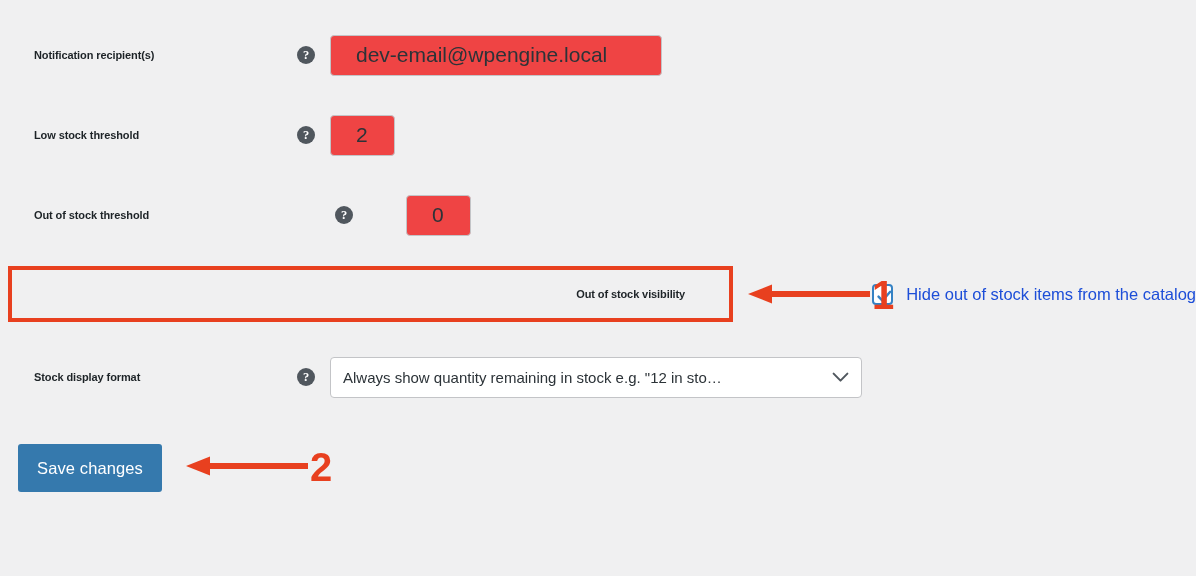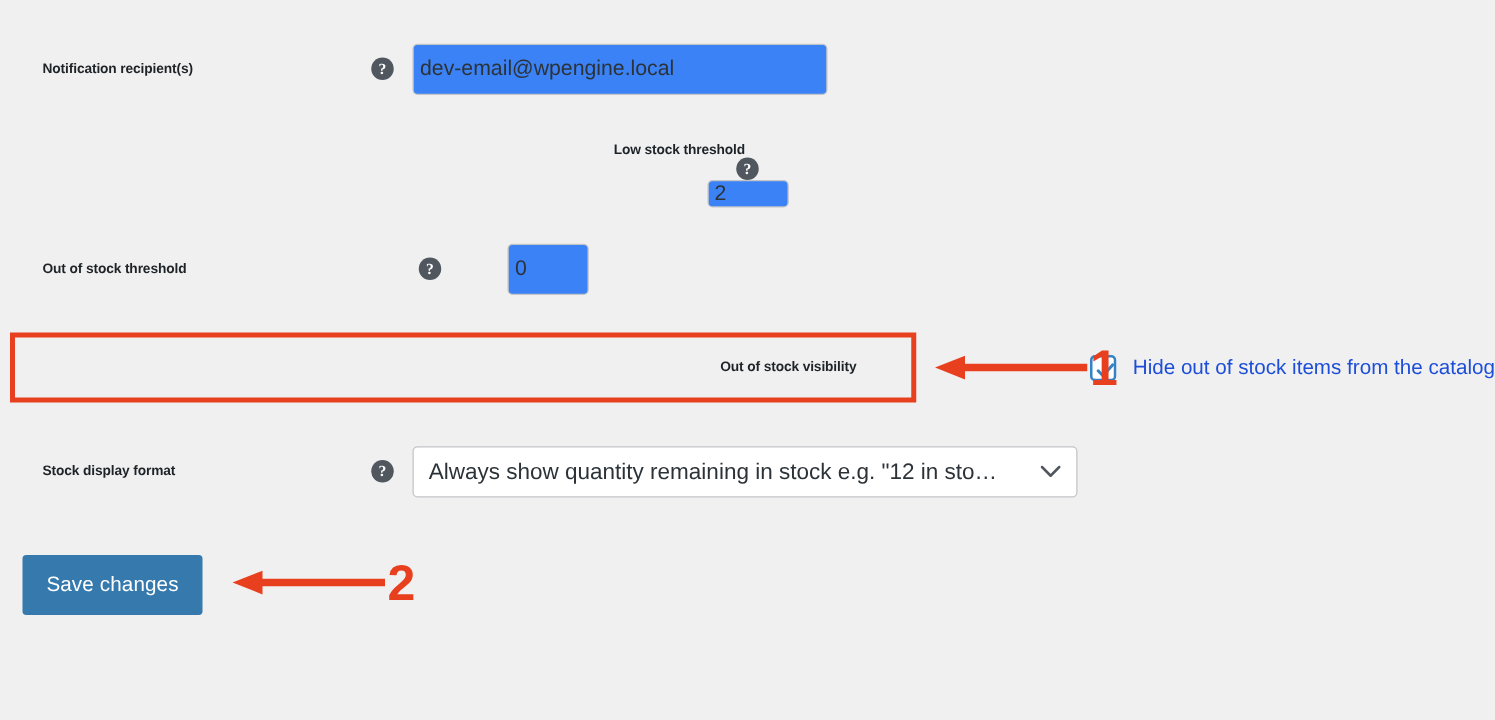--- a/index.html
+++ b/index.html
@@ -62,25 +62,25 @@
     display: flex;
     justify-content: center;
     flex: 0 0 auto;
   }
 
   
   .text-input {
     box-sizing: border-box;
     border: 1px solid #c3c4c7;
     border-radius: 4px;
-    background: #3b82f6;
+    background: #ef4444;
     color: #2c3338;
     font-family: "Liberation Sans", sans-serif;
-    font-size: 17px;
-    padding: 0 5px;
+    font-size: 21px;
+    padding: 0 25px;
     outline: none;
   }
   .input-email {
     width: 332px;
     height: 41px;
   }
   .input-number {
     width: 65px;
     height: 41px;
   }
@@ -92,21 +92,21 @@
     width: 532px;
     height: 41px;
     border: 1px solid #c3c4c7;
     border-radius: 4px;
     background: #ffffff;
     display: flex;
     align-items: center;
     padding: 0 12px;
   }
   .select-text {
-    font-size: 18px;
+    font-size: 15px;
     color: #2c3338;
     white-space: nowrap;
     overflow: hidden;
     flex: 1 1 auto;
   }
   .chevron {
     flex: 0 0 auto;
     margin-left: 8px;
     display: block;
   }
@@ -189,21 +189,21 @@
 <div class="page">
 
   <div class="row" style="top:34px; height:42px;">
     <div class="label">Notification recipient(s)</div>
     <div class="help-slot">
       <span class="help-icon">?</span>
     </div>
     <input class="text-input input-email" type="text" value="dev-email@wpengine.local" style="">
   </div>
 
-  <div class="row" style="top:114px; height:42px;flex-direction:column;">
+  <div class="row" style="top:114px; height:42px;">
     <div class="label">Low stock threshold</div>
     <div class="help-slot">
       <span class="help-icon">?</span>
     </div>
     <input class="text-input input-number" type="text" value="2" style="">
   </div>
 
   <div class="row" style="top:194px; height:42px;gap:38px;">
     <div class="label">Out of stock threshold</div>
     <div class="help-slot">

